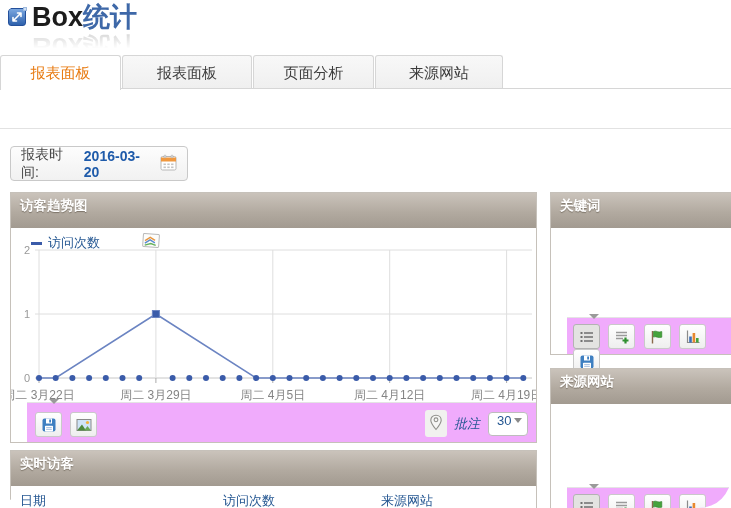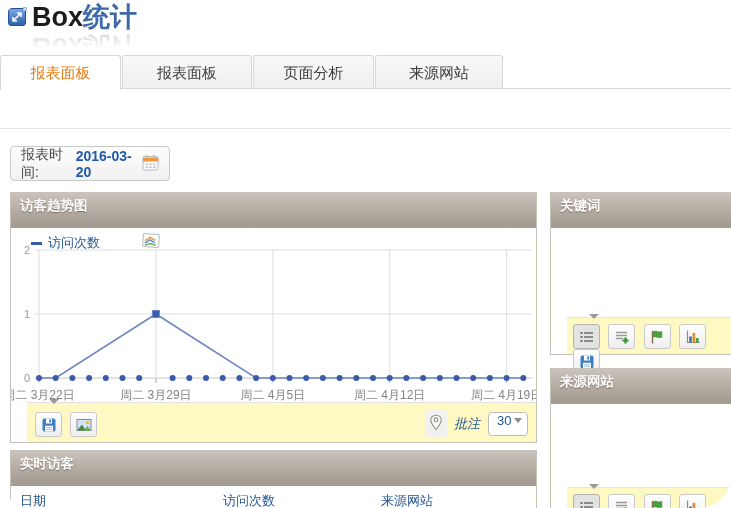--- a/index.html
+++ b/index.html
@@ -30,35 +30,35 @@
   .tab.active { background:#fff; color:#e87a10; z-index:2; height:35px; }
   .tab1 { left:0; width:121px; }
   .tab2 { left:122px; width:130px; }
   .tab3 { left:253px; width:121px; }
   .tab4 { left:375px; width:128px; }
 
   
   .toolbar-sep { position:absolute; left:0; top:128px; width:731px; height:1px; background:#e2e2e2; }
   .btn { position:absolute; top:146px; height:35px; border:1px solid #c9c9c9; border-radius:4px;
     background:linear-gradient(#fdfdfd,#f1f1f1); font-size:14px; color:#4a4a4a; display:flex; align-items:center; cursor:pointer; }
-  .btn-date { left:10px; width:160px; padding:0 10px; }
+  .btn-date { left:10px; width:178px; padding:0 10px; }
   .btn-date .date-val { font-weight:bold; color:#1f5baa; margin-left:5px; }
   .btn-segment { left:200px; width:190px; padding:0 12px; }
   .btn-widgets { left:405px; width:131px; padding:0 12px; justify-content:center; }
   .caret { width:0; height:0; border-left:5px solid transparent; border-right:5px solid transparent; border-top:6px solid #6b6b6b; display:inline-block; }
   .btn-segment .caret { margin-left:auto; }
   .btn-widgets .caret { margin-left:8px; }
   .cal-icon { margin-left:7px; }
 
   
   .widget { position:absolute; background:#fff; border:1px solid #c6c1ba; }
   .widget-header { height:35px; line-height:26px; padding-left:9px; font-size:13.5px; font-weight:bold; color:#fff;
     background:linear-gradient(#cac3bb 0%, #b2aaa0 55%, #a29a90 100%);
     text-shadow:0 1px 1px rgba(96,86,74,.65); cursor:move; }
-  .widget-footer { position:absolute; left:16px; right:0; bottom:0; border-top:1px solid #e4e4e4; background:#fef9c3; }
+  .widget-footer { position:absolute; left:16px; right:0; bottom:0; border-top:1px solid #e4e4e4; background:#f0abfc; }
   .handle { position:absolute; left:22px; top:-4px; width:0; height:0;
     border-left:5px solid transparent; border-right:5px solid transparent; border-top:5px solid #9a9a9a; }
   .icon-btn { display:inline-block; width:27px; height:25px; border:1px solid #c9c9c9; border-radius:3px;
     background:linear-gradient(#ffffff,#eeeeee); margin-right:4px; text-align:center; cursor:pointer; vertical-align:top; }
   .icon-btn svg { margin-top:4px; }
   .icon-btn.active { background:#e3e3e1; border-color:#b3b3b3; }
 
   
   .w-chart { left:10px; top:192px; width:527px; height:251px; }
   .chart-body { position:relative; width:525px; height:184px; overflow:hidden; }

